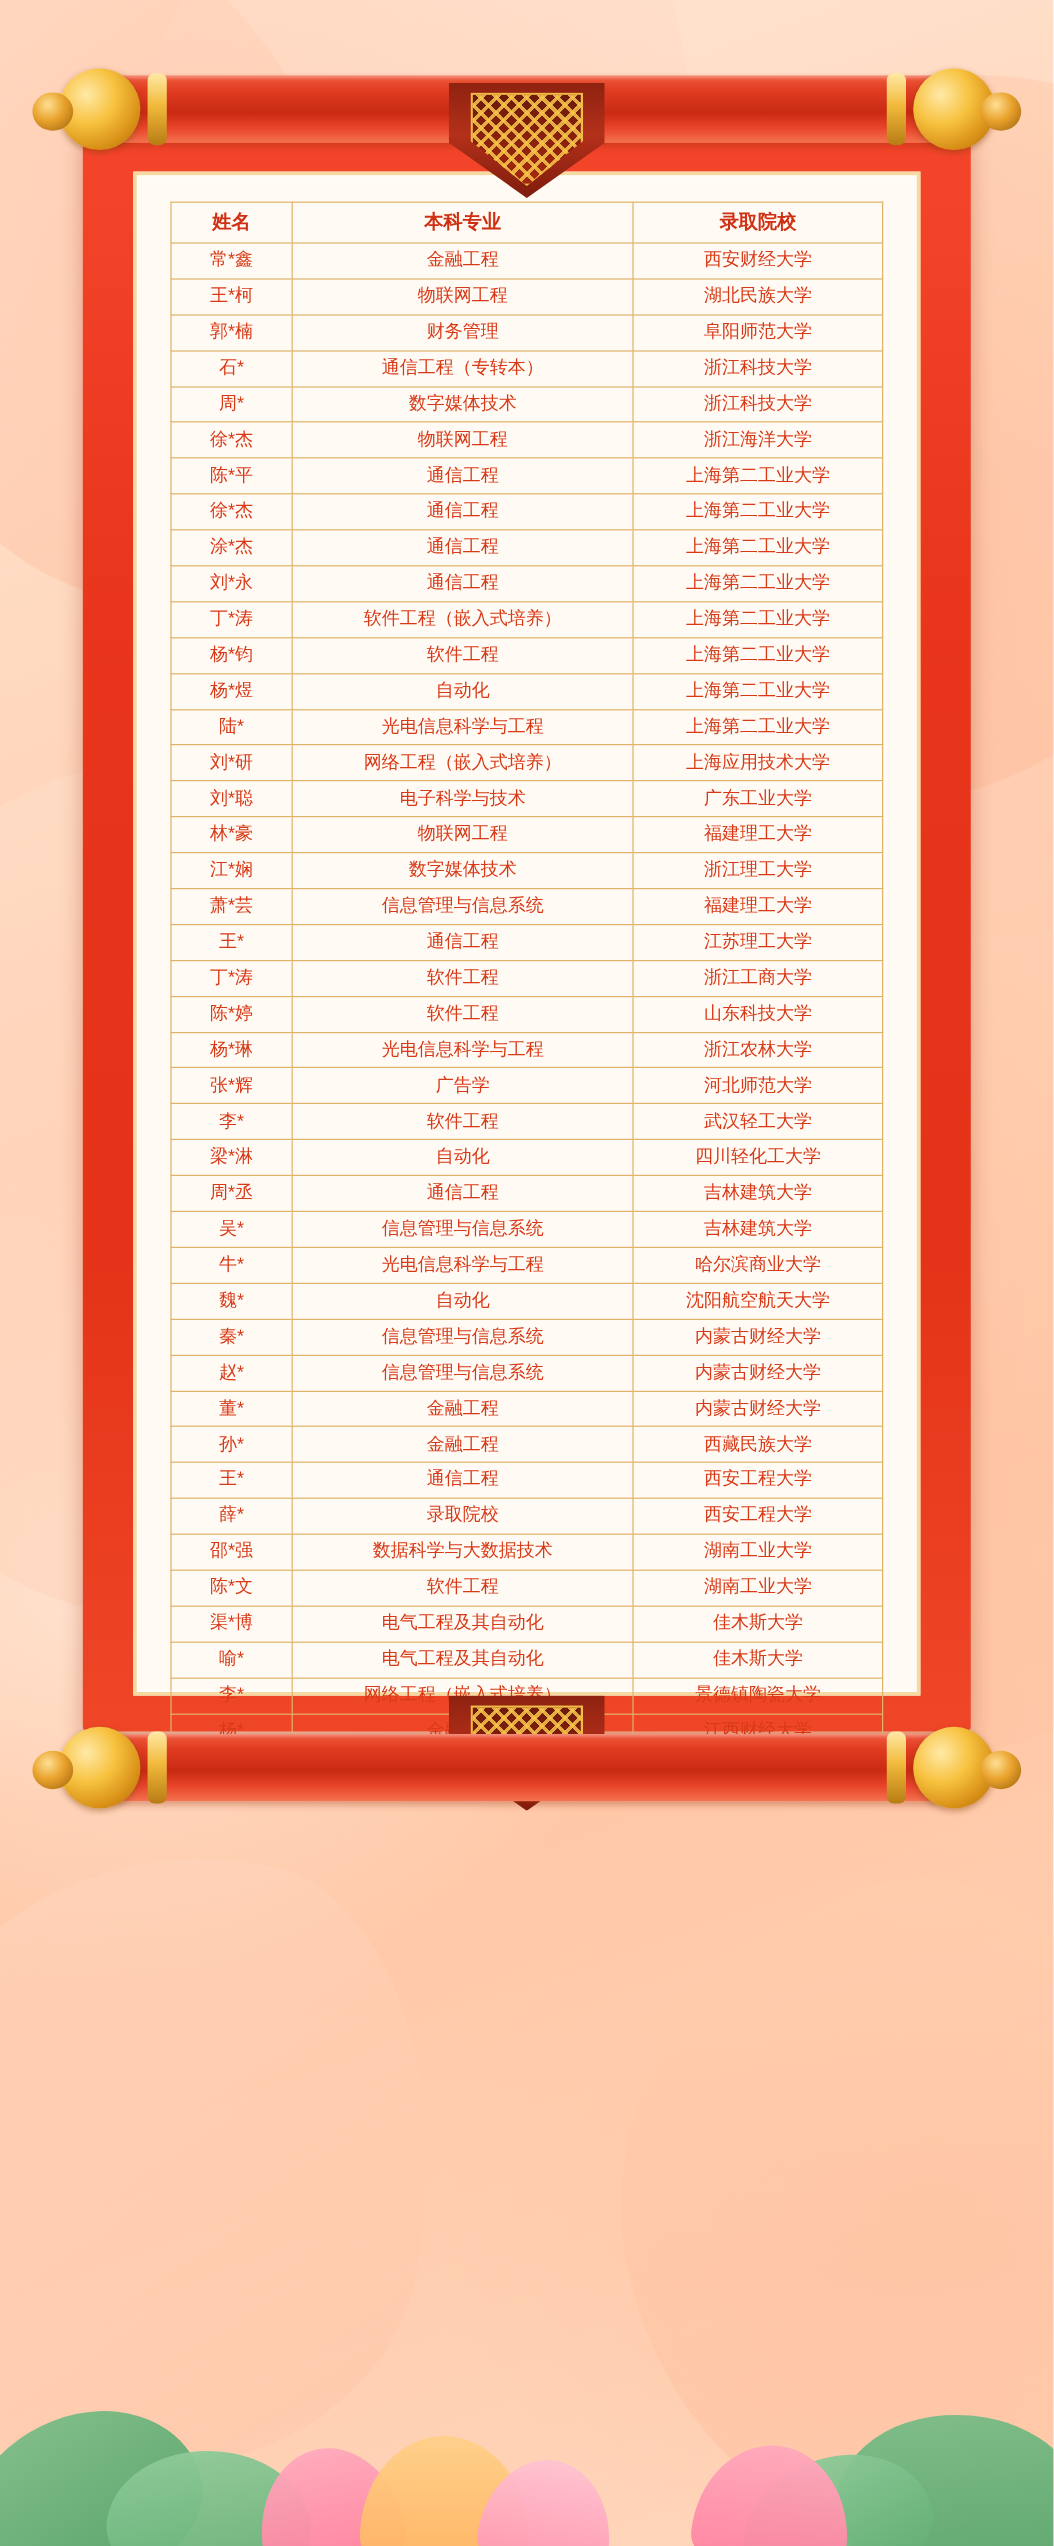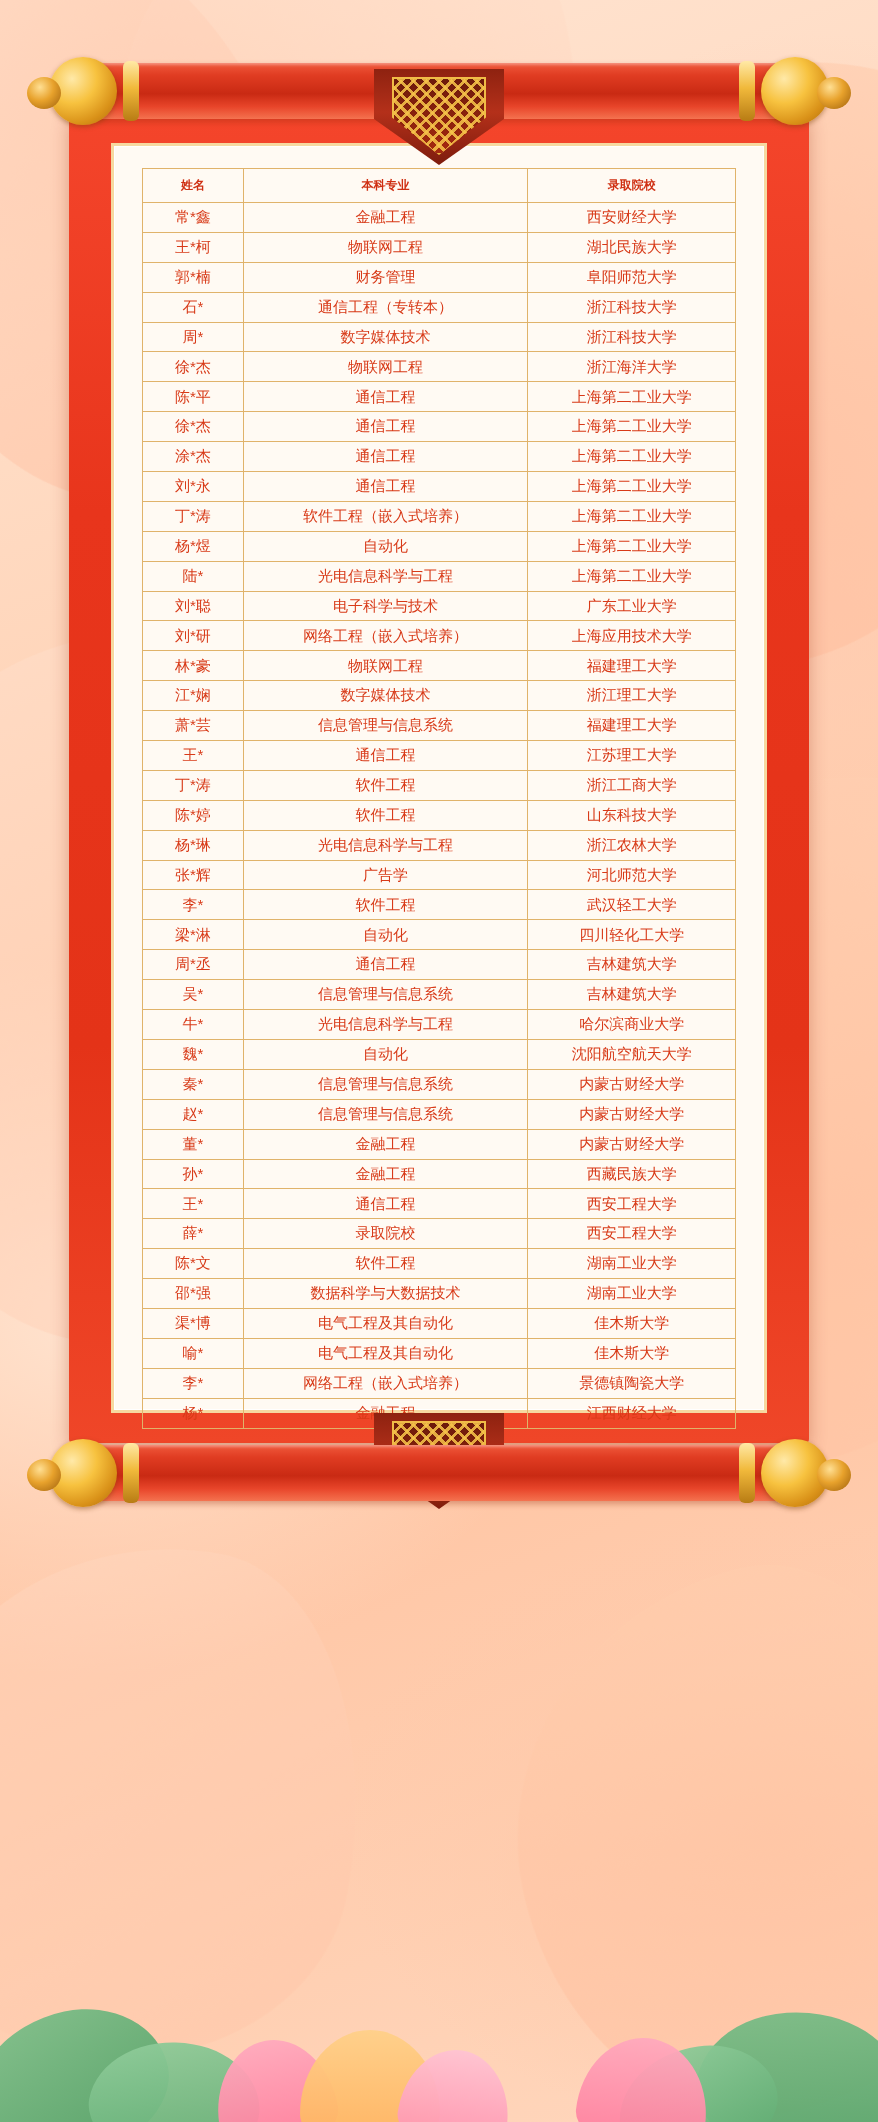--- a/index.html
+++ b/index.html
@@ -193,21 +193,21 @@
     color: #d83a18;
     font-size: 15px;
     height: 26.9px;
     line-height: 1.1;
     white-space: nowrap;
     overflow: hidden;
   }
   table.list th {
     font-weight: bold;
     color: #cf2f12;
-    font-size: 12px;
+    font-size: 16px;
     height: 31px;
   }
   col.c-name   { width: 17%; }
   col.c-major  { width: 48%; }
   col.c-school { width: 35%; }
 </style>
 </head>
 <body>
 
 <div class="page">
@@ -297,40 +297,45 @@
                   <td>刘*永</td>
                   <td>通信工程</td>
                   <td>上海第二工业大学</td>
                 </tr>
                 <tr>
                   <td>丁*涛</td>
                   <td>软件工程（嵌入式培养）</td>
                   <td>上海第二工业大学</td>
                 </tr>
                 <tr>
+                  <td>杨*钧</td>
+                  <td>软件工程</td>
+                  <td>上海第二工业大学</td>
+                </tr>
+                <tr>
                   <td>杨*煜</td>
                   <td>自动化</td>
                   <td>上海第二工业大学</td>
                 </tr>
                 <tr>
                   <td>陆*</td>
                   <td>光电信息科学与工程</td>
                   <td>上海第二工业大学</td>
+                </tr>
+                <tr>
+                  <td>刘*研</td>
+                  <td>网络工程（嵌入式培养）</td>
+                  <td>上海应用技术大学</td>
                 </tr>
                 <tr>
                   <td>刘*聪</td>
                   <td>电子科学与技术</td>
                   <td>广东工业大学</td>
                 </tr>
                 <tr>
-                  <td>刘*研</td>
-                  <td>网络工程（嵌入式培养）</td>
-                  <td>上海应用技术大学</td>
-                </tr>
-                <tr>
                   <td>林*豪</td>
                   <td>物联网工程</td>
                   <td>福建理工大学</td>
                 </tr>
                 <tr>
                   <td>江*娴</td>
                   <td>数字媒体技术</td>
                   <td>浙江理工大学</td>
                 </tr>
                 <tr>
@@ -417,27 +422,27 @@
                   <td>王*</td>
                   <td>通信工程</td>
                   <td>西安工程大学</td>
                 </tr>
                 <tr>
                   <td>薛*</td>
                   <td>录取院校</td>
                   <td>西安工程大学</td>
                 </tr>
                 <tr>
+                  <td>邵*强</td>
+                  <td>数据科学与大数据技术</td>
+                  <td>湖南工业大学</td>
+                </tr>
+                <tr>
                   <td>陈*文</td>
                   <td>软件工程</td>
-                  <td>湖南工业大学</td>
-                </tr>
-                <tr>
-                  <td>邵*强</td>
-                  <td>数据科学与大数据技术</td>
                   <td>湖南工业大学</td>
                 </tr>
                 <tr>
                   <td>渠*博</td>
                   <td>电气工程及其自动化</td>
                   <td>佳木斯大学</td>
                 </tr>
                 <tr>
                   <td>喻*</td>
                   <td>电气工程及其自动化</td>

